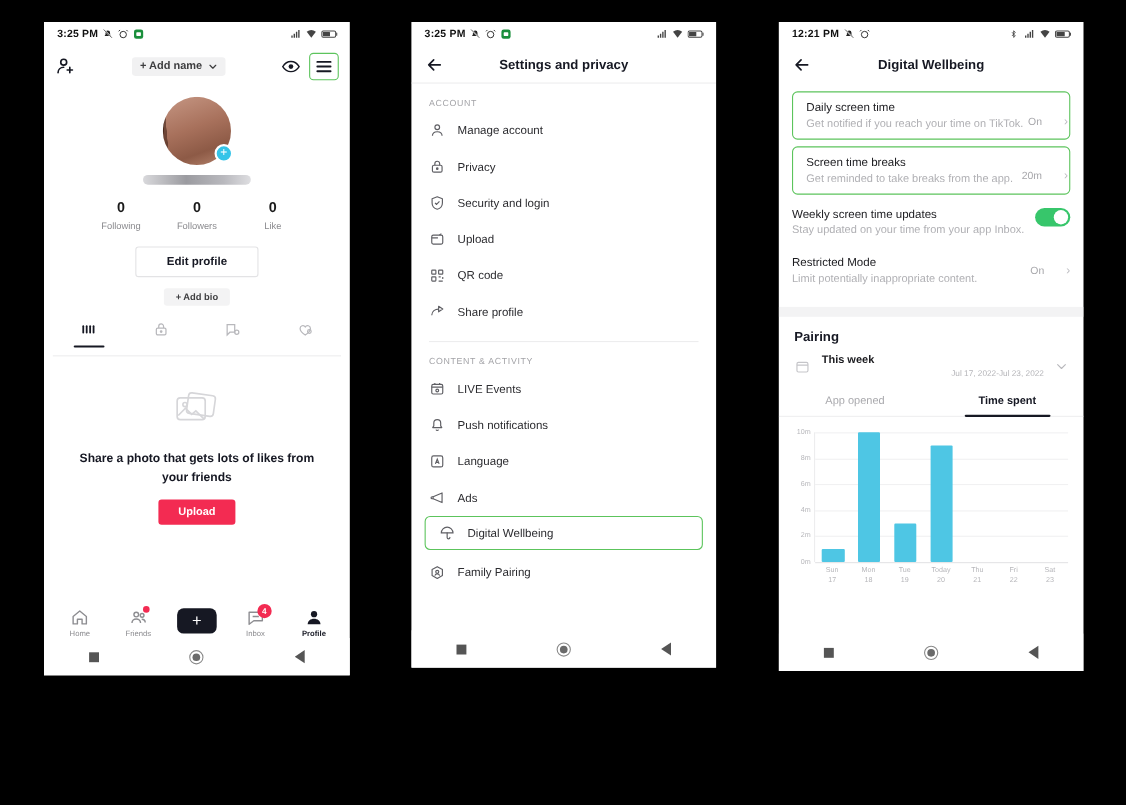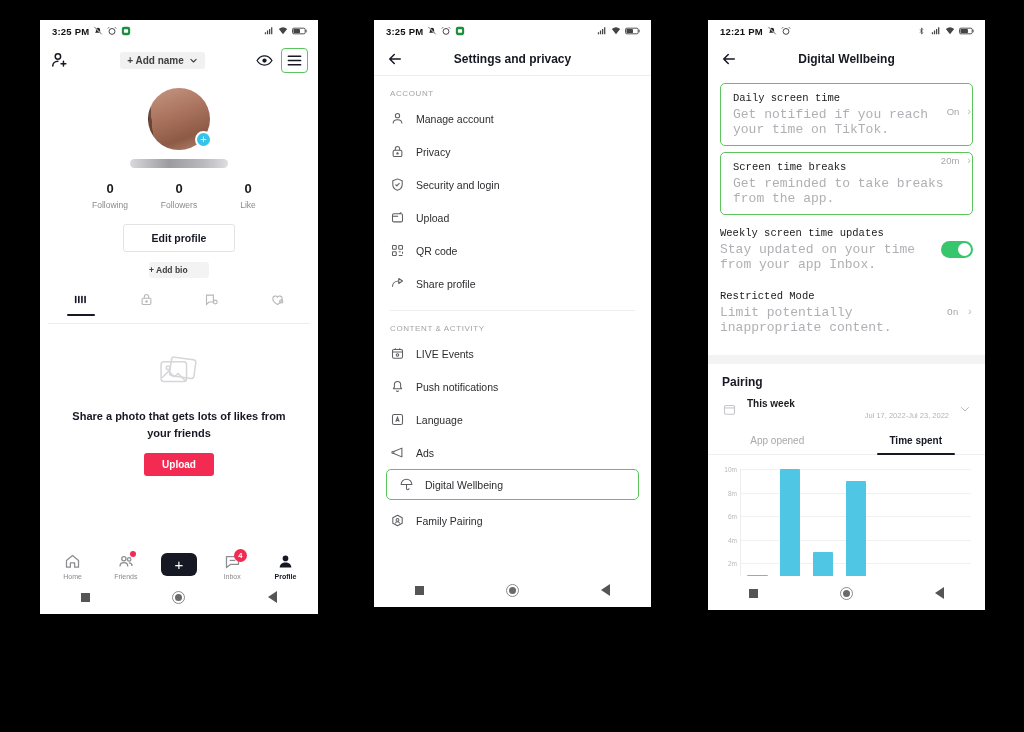--- a/index.html
+++ b/index.html
@@ -69,21 +69,21 @@
   .stats { display: flex; justify-content: center; gap: 0; margin-top: 13px; }
   .stat { width: 69px; text-align: center; }
   .stat .num { font-size: 13px; font-weight: bold; color: #1a1a1a; }
   .stat .lbl { font-size: 8.5px; color: #8a8a8e; margin-top: 4px; }
   .edit-profile {
     display: block; width: 112px; margin: 14px auto 0; text-align: center;
     border: 1px solid #e3e3e5; border-radius: 3px; padding: 7px 0;
     font-size: 10.5px; font-weight: bold; color: #161823; background: #fff;
   }
   .add-bio {
-    display: block; width: 60px; margin: 10px auto 0; 
+    display: block; width: 60px; margin: 10px auto 0; text-align: center;
     background: #f3f3f4; color: #3e3e40; font-size: 8.5px; font-weight: bold;
     border-radius: 3px; padding: 3px 0;
   }
   .p1-tabs { display: flex; margin-top: 14px; padding: 0 8px; }
   .p1-tab { flex: 1; display: flex; flex-direction: column; align-items: center; padding-bottom: 7px; color: #c3c3c6; }
   .p1-tab.active { color: #161823; }
   .p1-tab .underline { width: 28px; height: 2px; background: #161823; border-radius: 1px; margin-top: 7px; }
   .p1-tabs-rule { height: 1px; background: #ededee; margin: 0 8px; }
 
   .empty-state { text-align: center; padding-top: 32px; }
@@ -137,25 +137,25 @@
   .hl-row { margin: 0 12px; border: 1.6px solid #5cc45c; border-radius: 5px; padding-left: 4px; }
   .hl-row .set-item { padding-left: 8px; padding-top: 7px; padding-bottom: 7px; }
 
   
   .p3-header { height: 33px; display: flex; align-items: center; padding: 0 12px; position: relative; }
   .p3-header .title {
     position: absolute; left: 0; right: 0; text-align: center;
     font-size: 12px; font-weight: bold; color: #161823;
   }
   .dw-card { margin: 0 12px; border: 1.6px solid #5cc45c; border-radius: 5px; }
-  .dw-row { display: flex; align-items: center; padding: 8px 12px; font-family: Liberation Mono, monospace; }
+  .dw-row { display: flex; padding: 8px 12px; }
   .dw-row .texts { flex: 1; min-width: 0; }
   .dw-title { font-size: 10.5px; color: #1b1b1f; }
-  .dw-sub { font-size: 13px; color: #b0b0b4; margin-top: 3px; }
-  .dw-val { font-size: 9.5px; color: #a6a6aa; display: flex; align-items: center; gap: 8px; }
+  .dw-sub { font-size: 10px; color: #b0b0b4; margin-top: 3px; }
+  .dw-val { font-size: 9.5px; color: #a6a6aa; display: flex; align-items: center; gap: 20px; }
   .chev { color: #bdbdc1; font-size: 11px; line-height: 1; }
   .toggle {
     width: 32px; height: 17px; border-radius: 9px; background: #37c66b; position: relative; flex: none;
   }
   .toggle .knob { position: absolute; top: 2px; right: 2px; width: 13px; height: 13px; border-radius: 50%; background: #fff; }
   .dw-spacer { height: 9px; background: #f3f3f4; }
   .summary-title { font-size: 12px; font-weight: bold; color: #161823; padding: 11px 14px 6px; }
   .week-row { display: flex; align-items: center; padding: 3px 14px 8px; gap: 10px; }
   .week-texts { flex: 1; }
   .week-name { font-size: 10px; font-weight: bold; color: #1b1b1f; }

